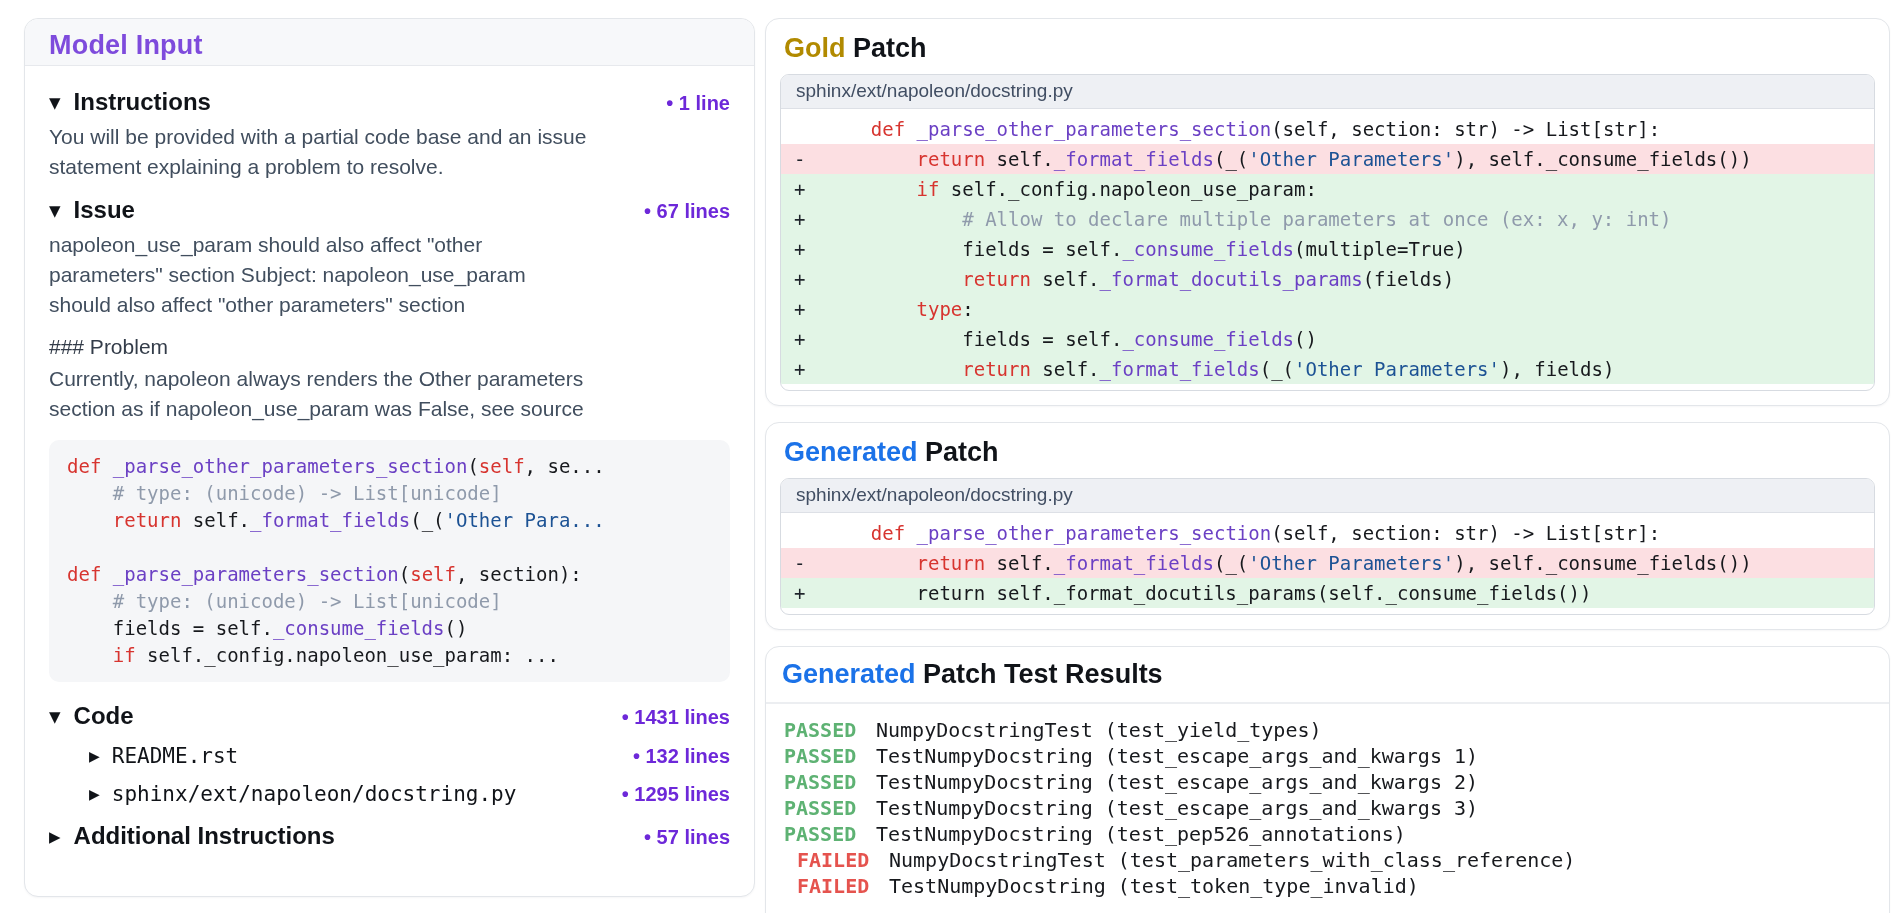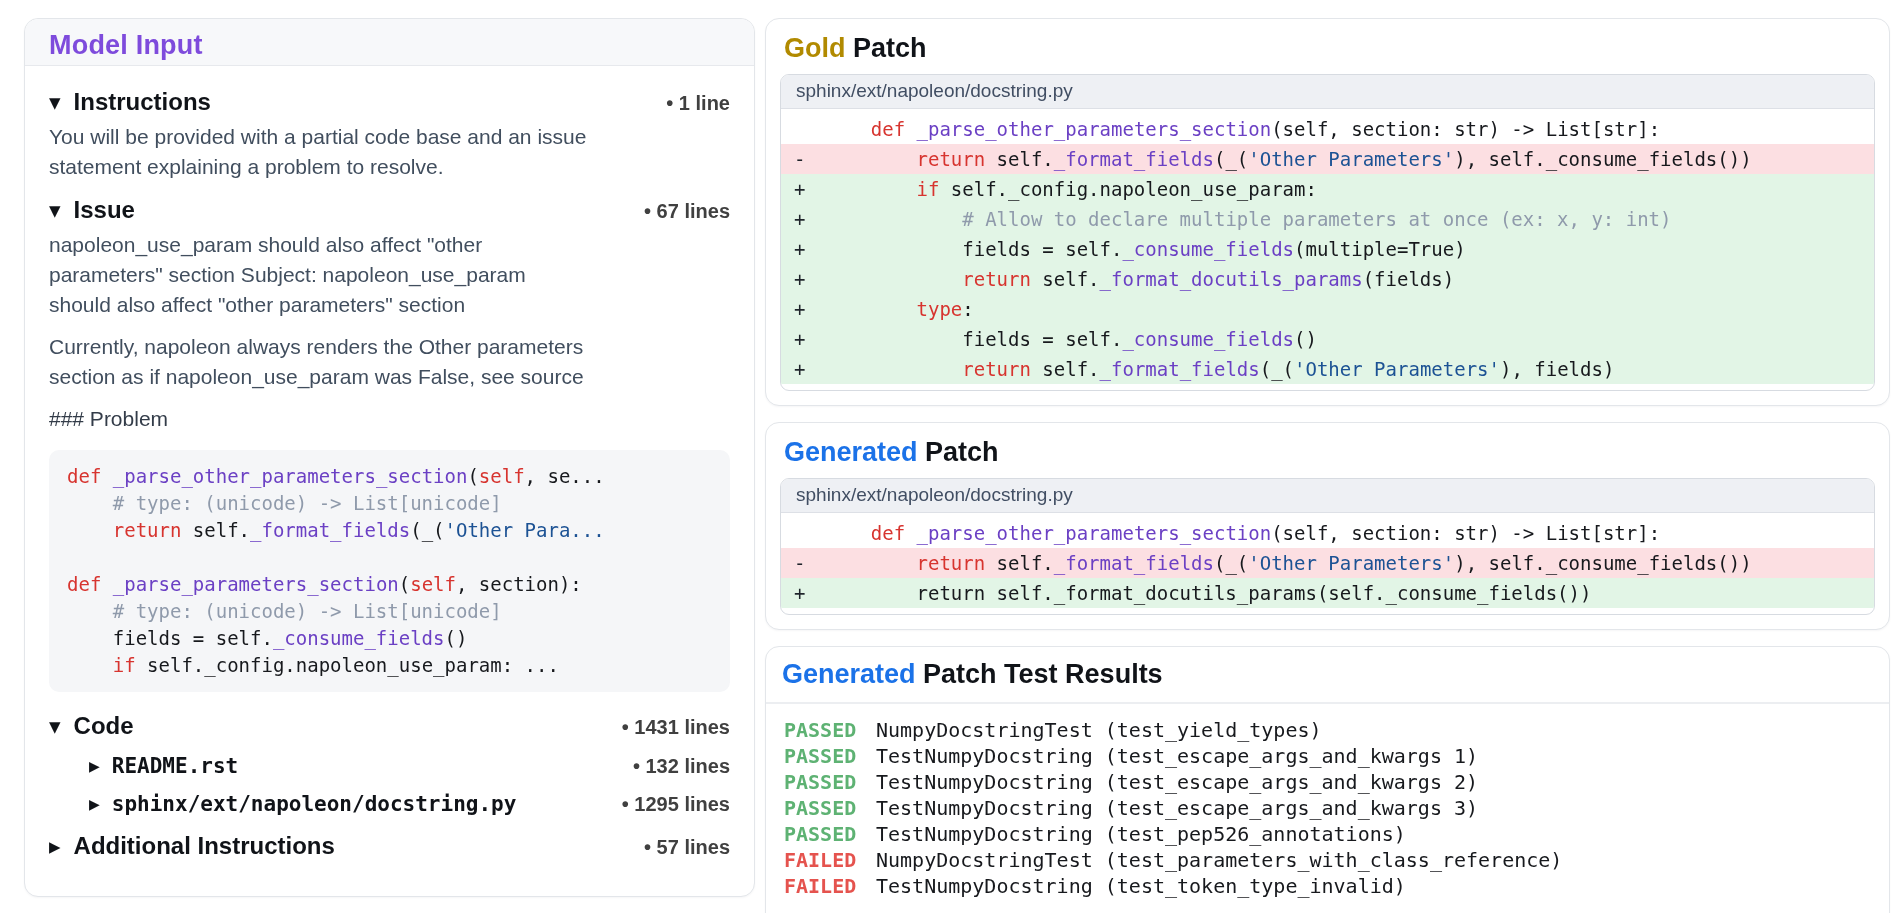--- a/index.html
+++ b/index.html
@@ -13,31 +13,31 @@
   
   .left{width:731px;flex:none;height:879px;overflow:hidden;display:flex;flex-direction:column;}
   .left-hd{background:#f7f8fa;border-bottom:1.5px solid #e7e9ed;padding:11px 24px 4px;border-radius:13px 13px 0 0;}
   .left-title{font-size:27px;font-weight:700;color:#7e4bdc;letter-spacing:.2px;}
   .left-bd{padding:20px 24px 10px;flex:1;}
   .sec-hd{display:flex;justify-content:space-between;align-items:baseline;margin:2px 0 6px;cursor:default;}
   .sec-label{font-size:24px;font-weight:700;color:#101318;}
   .tri{font-family:"DejaVu Sans",sans-serif;font-size:15px;color:#101318;display:inline-block;
     margin-right:13px;transform:translateY(-2px);}
   .tri.small{font-size:14px;margin-right:12px;}
-  .linecount{font-size:20px;font-weight:600;color:#404040;white-space:nowrap;}
+  .linecount{font-size:20px;font-weight:600;color:#6d28d9;white-space:nowrap;}
   .para{font-size:21px;line-height:30px;color:#414e5e;margin:0 0 12px;}
   .para.md-h{color:#333c49;margin-bottom:2px;}
 
   .codeblock{background:#f5f6f8;border-radius:10px;padding:13px 18px;margin:16px 0 20px;
     font-family:"DejaVu Sans Mono",monospace;font-size:19px;line-height:27px;white-space:pre;overflow:hidden;}
   .codeline{min-height:27px;}
 
   .filerow{display:flex;justify-content:space-between;align-items:baseline;margin:14px 0 0 40px;}
   .rowleft{display:inline-flex;align-items:baseline;}
-  .fname{font-family:"DejaVu Sans Mono",monospace;font-weight:700;font-size:21px;color:#101318;}
+  .fname{font-family:"DejaVu Sans Mono",monospace;font-weight:400;font-size:21px;color:#101318;}
   .subsec{margin-top:16px;}
 
   
   .tk-k{color:#d7342f;}
   .tk-f{color:#6b40c4;margin-top:36px;}
   .tk-s{color:#1c5294;}
   .tk-c{color:#8f9aab;}
   .tk-p{color:#17191d;}
 
   
@@ -57,21 +57,21 @@
   .diffline.add{background:#e2f5e6;}
   .diffline .code{flex:1;}
 
   
   .card.tests{padding:0;}
   .tests-hd{padding:12px 16px 12px;border-bottom:2px solid #eceef1;}
   .tests-bd{padding:13px 18px 14px;font-family:"DejaVu Sans Mono",monospace;font-size:20px;}
   .testrow{line-height:26px;display:flex;}
   .status{font-weight:700;width:92px;flex:none;}
   .status.passed{color:#5eb273;}
-  .status.failed{color:#e5534e;}
+  .status.failed{color:#e5534e;margin-left:13px;}
   .tname{color:#17191d;}
   .summary{margin-top:16px;color:#1d212a;line-height:26px;}
 </style>
 </head>
 <body>
 
 <div class="app">
 
   <section class="panel left">
     <div class="left-hd">
@@ -83,22 +83,22 @@
         <span class="sec-label"><span class="tri">▼</span><span>Instructions</span></span>
         <span class="linecount">• 1 line</span>
       </div>
       <p class="para">You will be provided with a partial code base and an issue<br>statement explaining a problem to resolve.</p>
 
       <div class="sec-hd" style="margin-top:14px;">
         <span class="sec-label"><span class="tri">▼</span><span>Issue</span></span>
         <span class="linecount">• 67 lines</span>
       </div>
       <p class="para">napoleon_use_param should also affect "other<br>parameters" section Subject: napoleon_use_param<br>should also affect "other parameters" section</p>
+      <p class="para md-h">### Problem</p>
       <p class="para">Currently, napoleon always renders the Other parameters<br>section as if napoleon_use_param was False, see source</p>
-      <p class="para md-h">### Problem</p>
 
       <div class="codeblock"><div class="codeline"><span class="tk-k">def</span><span class="tk-p"> </span><span class="tk-f">_parse_other_parameters_section</span><span class="tk-p">(</span><span class="tk-k">self</span><span class="tk-p">, se...</span></div><div class="codeline"><span class="tk-p">    </span><span class="tk-c"># type: (unicode) -&gt; List[unicode]</span></div><div class="codeline"><span class="tk-p">    </span><span class="tk-k">return</span><span class="tk-p"> self.</span><span class="tk-f">_format_fields</span><span class="tk-p">(_(</span><span class="tk-s">'Other Para...</span></div><div class="codeline"></div><div class="codeline"><span class="tk-k">def</span><span class="tk-p"> </span><span class="tk-f">_parse_parameters_section</span><span class="tk-p">(</span><span class="tk-k">self</span><span class="tk-p">, section):</span></div><div class="codeline"><span class="tk-p">    </span><span class="tk-c"># type: (unicode) -&gt; List[unicode]</span></div><div class="codeline"><span class="tk-p">    fields = self.</span><span class="tk-f">_consume_fields</span><span class="tk-p">()</span></div><div class="codeline"><span class="tk-p">    </span><span class="tk-k">if</span><span class="tk-p"> self._config.napoleon_use_param: ...</span></div></div>
 
       <div class="sec-hd">
         <span class="sec-label"><span class="tri">▼</span><span>Code</span></span>
         <span class="linecount">• 1431 lines</span>
       </div>
       <div>
           <div class="filerow">
             <span class="rowleft">

